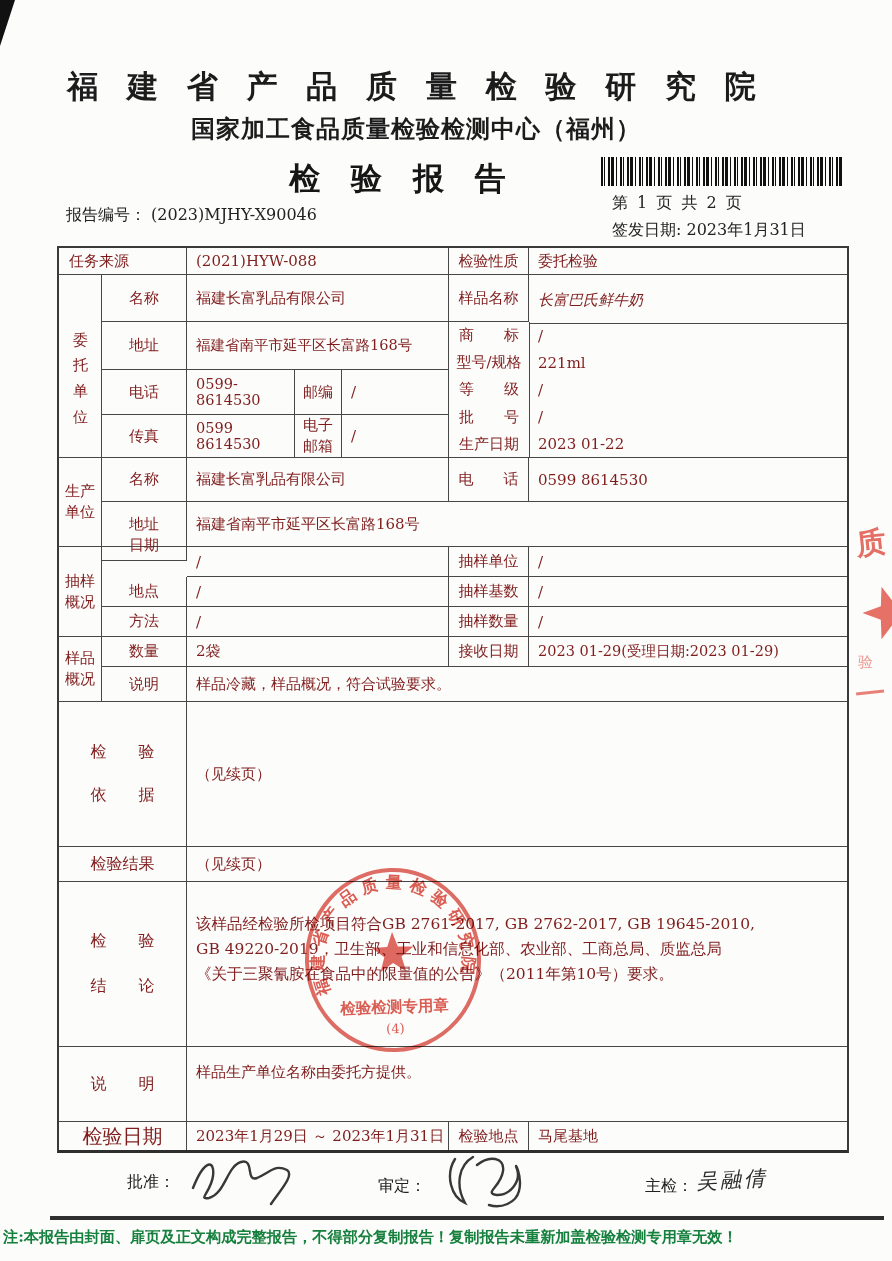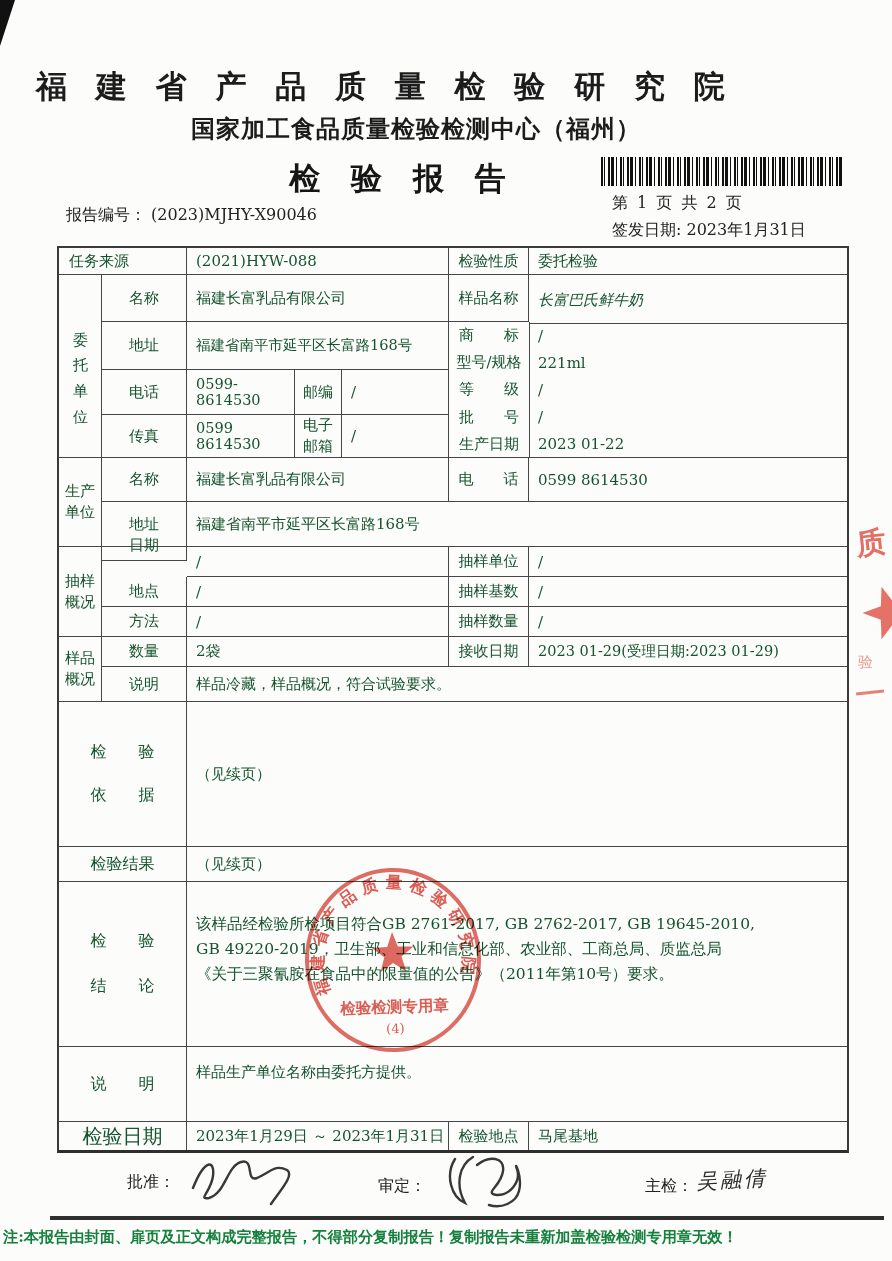--- a/index.html
+++ b/index.html
@@ -7,40 +7,40 @@
     width:892px;height:1261px;position:relative;overflow:hidden;
     background:#fcfcfb;
     font-family:"DejaVu Serif","Liberation Serif",serif;
     color:#262626;
     -webkit-font-smoothing:antialiased;
   }
   .abs{position:absolute;}
   
   .corner-wedge{position:absolute;left:0;top:0;width:15px;height:46px;
     background:#111;clip-path:polygon(0 0,100% 0,0 100%);}
-  .org-title{left:0;top:66px;width:832px;
-    font-size:31px;font-weight:bold;letter-spacing:9px;color:#1c1c1c;padding-left:36px;}
+  .org-title{left:0;top:66px;width:832px;text-align:center;
+    font-size:31px;font-weight:bold;letter-spacing:9px;color:#1c1c1c;}
   .center-title{left:0;top:113px;width:832px;text-align:center;
     font-size:24px;font-weight:bold;letter-spacing:1px;color:#1c1c1c;}
   .report-title{left:0;top:158px;width:805px;text-align:center;
     font-size:31px;font-weight:bold;letter-spacing:10px;color:#161616;}
   .barcode{left:601px;top:157px;width:243px;height:29px;
     background:
       repeating-linear-gradient(90deg,#101010 0 2px,transparent 2px 3px,
       #101010 3px 4px,transparent 4px 7px,#101010 7px 9px,transparent 9px 10px,
       #101010 10px 13px,transparent 13px 15px,#101010 15px 16px,transparent 16px 19px);}
   .page-info{left:612px;top:193px;font-size:16px;letter-spacing:2px;color:#222;}
   .report-no{left:66px;top:205px;font-size:16px;color:#222;}
   .issue-date{left:612px;top:220px;font-size:16px;color:#222;}
 
   
   .doc-table{position:absolute;left:57px;top:246px;width:788px;height:902px;
     border:2px solid #3a3a3a;border-bottom:3px solid #2e2e2e;box-sizing:content-box;}
   .cell{position:absolute;box-sizing:border-box;font-size:15px;
-    display:flex;align-items:center;color:#14532d;}
+    display:flex;align-items:center;color:#7f1d1d;}
   .bR{border-right:1.6px solid #474747;}
   .bB{border-bottom:1.6px solid #474747;}
   .lab{justify-content:center;text-align:center;}
   .lab-left{padding-left:10px;}
   .val{padding-left:9px;}
   .vgroup{writing-mode:vertical-rl;text-orientation:upright;
     justify-content:center;letter-spacing:26px;padding-top:10px;}
   .wrap2{flex-wrap:wrap;line-height:21px;text-align:center;
     align-content:center;justify-content:center;padding:0 3px;}
   .stackrow{display:flex;align-items:center;height:27.2px;}

